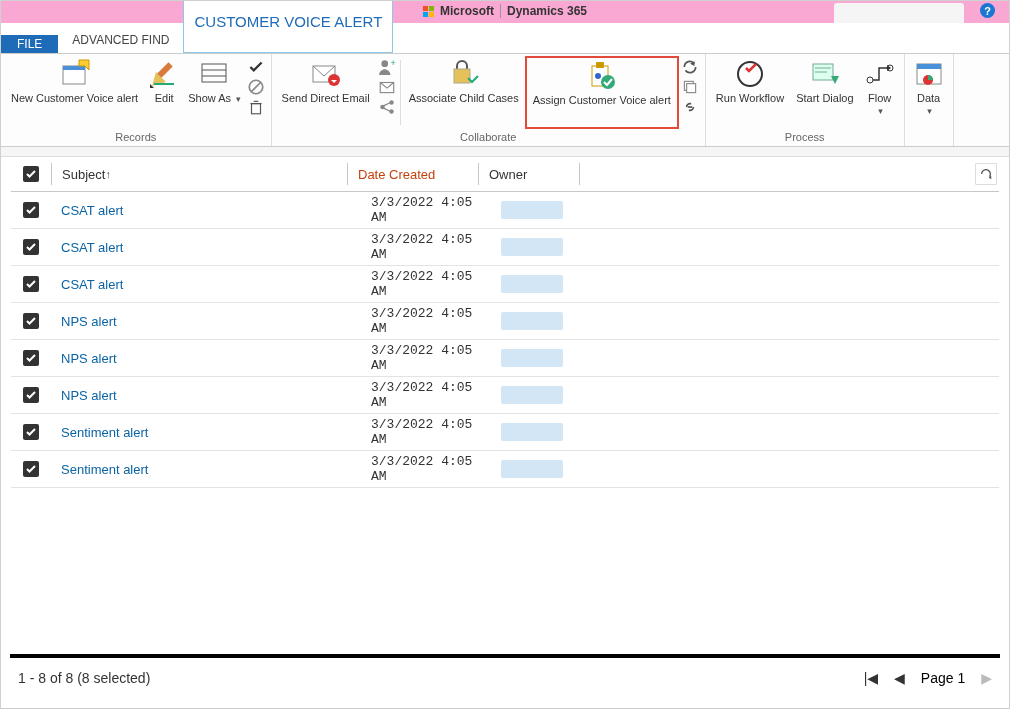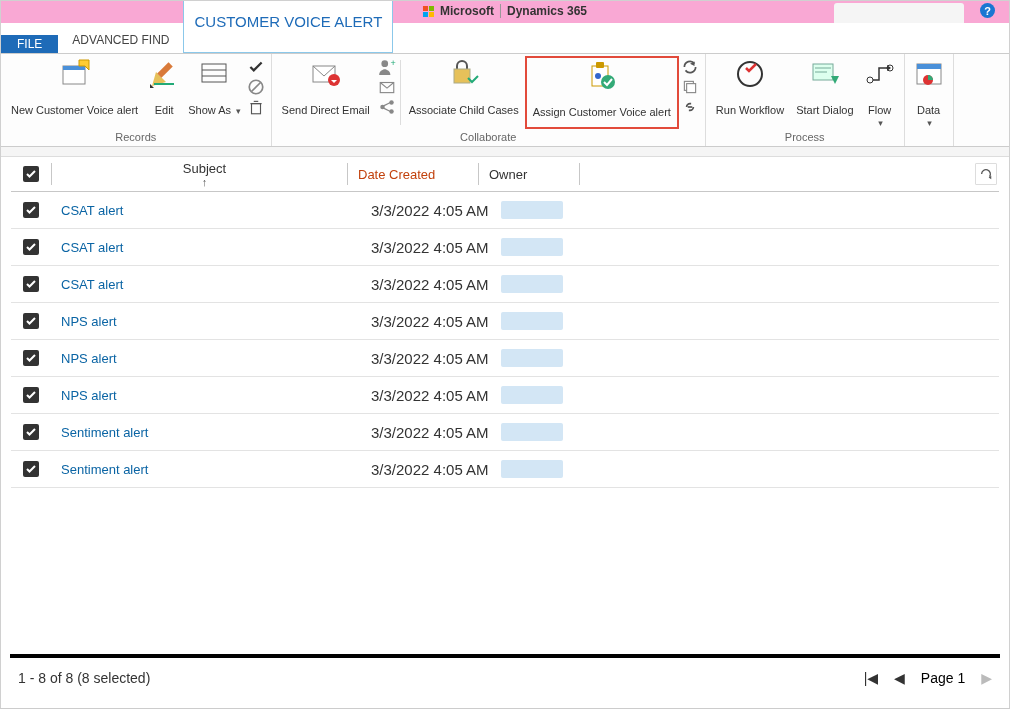--- a/index.html
+++ b/index.html
@@ -21,48 +21,48 @@
 .tab-group { display: flex; flex-direction: column; }
 .tab-group-title { background: #a7dcf8; color: #1e6bb8; font-size: 10px; font-weight: 400; text-align: center; padding: 2px 8px; border-top: 1px solid #8bc8ea; }
 .tab-group-body { border: 1px solid #8bc8ea; border-top: none; background: #fff; }
 .tab-cva { padding: 22px 10px; font-size: 15px; color: #1e6bb8; }
 
 
 .ribbon { height: 94px; border-top: 1px solid #ccc; border-bottom: 1px solid #ccc; background: #fdfdfd; display: flex; }
 .ribbon-grp { display: flex; flex-direction: column; border-right: 1px solid #ddd; }
 .ribbon-grp-body { display: flex; flex: 1; padding: 2px 4px 0; }
 .ribbon-grp-title { text-align: center; font-size: 11px; color: #666; padding: 2px 0 3px; }
-.r-btn { display: flex; flex-direction: column; align-items: center; justify-content: flex-start; padding: 2px 6px 0; text-align: center; font-size: 11px; color: #333; gap: 14px; }
+.r-btn { display: flex; flex-direction: column; align-items: center; justify-content: flex-start; padding: 2px 6px 0; text-align: center; font-size: 11px; color: #333; gap: 2px; }
 .r-btn .ic { width: 32px; height: 32px; display: flex; align-items: center; justify-content: center; }
 .r-btn.narrow { padding: 2px 4px 0; }
 .r-btn.highlight { border: 2px solid #e24a3b; }
 .r-splitter { width: 1px; background: #ddd; margin: 4px 2px; }
 .mini-col { display: flex; flex-direction: column; justify-content: flex-start; padding: 2px 2px 0; gap: 2px; }
 .mini-ic { width: 18px; height: 18px; display: flex; align-items: center; justify-content: center; }
 .dd-arrow::after { content: "▾"; font-size: 9px; color: #555; margin-left: 2px; }
 
 
 .gap { height: 10px; background: #f5f5f5; border-bottom: 1px solid #ddd; }
 
 
 .grid-wrap { padding: 0 10px; }
 .grid-header { display: flex; align-items: center; height: 35px; border-bottom: 1px solid #c7c7c7; position: relative; }
 .gh-check { width: 40px; display:flex; align-items:center; justify-content:center; }
 .gh-sep { width: 1px; height: 22px; background: #c7c7c7; }
-.gh-subject { width: 295px; padding-left: 10px; display: flex; align-items: center; font-size: 13px; color: #333; flex-direction: column; }
+.gh-subject { width: 295px; padding-left: 10px; display: flex; align-items: center; font-size: 13px; color: #333; }
 .gh-date { width: 130px; padding-left: 10px; font-size: 13px; color: #c2410c; }
 .gh-owner { width: 100px; padding-left: 10px; font-size: 13px; color: #333; }
 .gh-refresh { position: absolute; right: 2px; top: 6px; width: 22px; height: 22px; border:1px solid #ddd; background:#fff; display:flex; align-items:center; justify-content:center; border-radius:1px; }
 .sort-arrow { font-size: 11px; color: #555; }
 
 .grid-row { display: flex; align-items: center; height: 37px; border-bottom: 1px solid #e3e3e3; }
 .gr-check { width: 40px; display:flex; align-items:center; justify-content:center; }
 .gr-subject { width: 310px; padding-left: 10px; }
 .gr-subject a { color: #0a64a4; text-decoration: none; font-size: 13px; }
-.gr-date { width: 130px; padding-left: 10px; font-size: 15px; color: #333; }
+.gr-date { width: 130px; padding-left: 10px; font-size: 13px; color: #333; font-family: Liberation Mono, monospace; }
 .gr-owner { width: 100px; padding-left: 10px; }
 .owner-blur { width: 62px; height: 18px; background: #d3e6f5; border-radius: 2px; }
 
 
 .cb { width: 16px; height: 16px; background: #333; border-radius: 2px; display: flex; align-items: center; justify-content: center; }
 .cb svg { width: 12px; height: 12px; }
 
 
 .status-bar { position: absolute; bottom: 28px; left: 10px; right: 10px; height: 44px; border-top: 4px solid #000000; display: flex; align-items: center; justify-content: space-between; padding: 0 8px; background: #fff; }
 .status-left { font-size: 14px; color: #333; }

